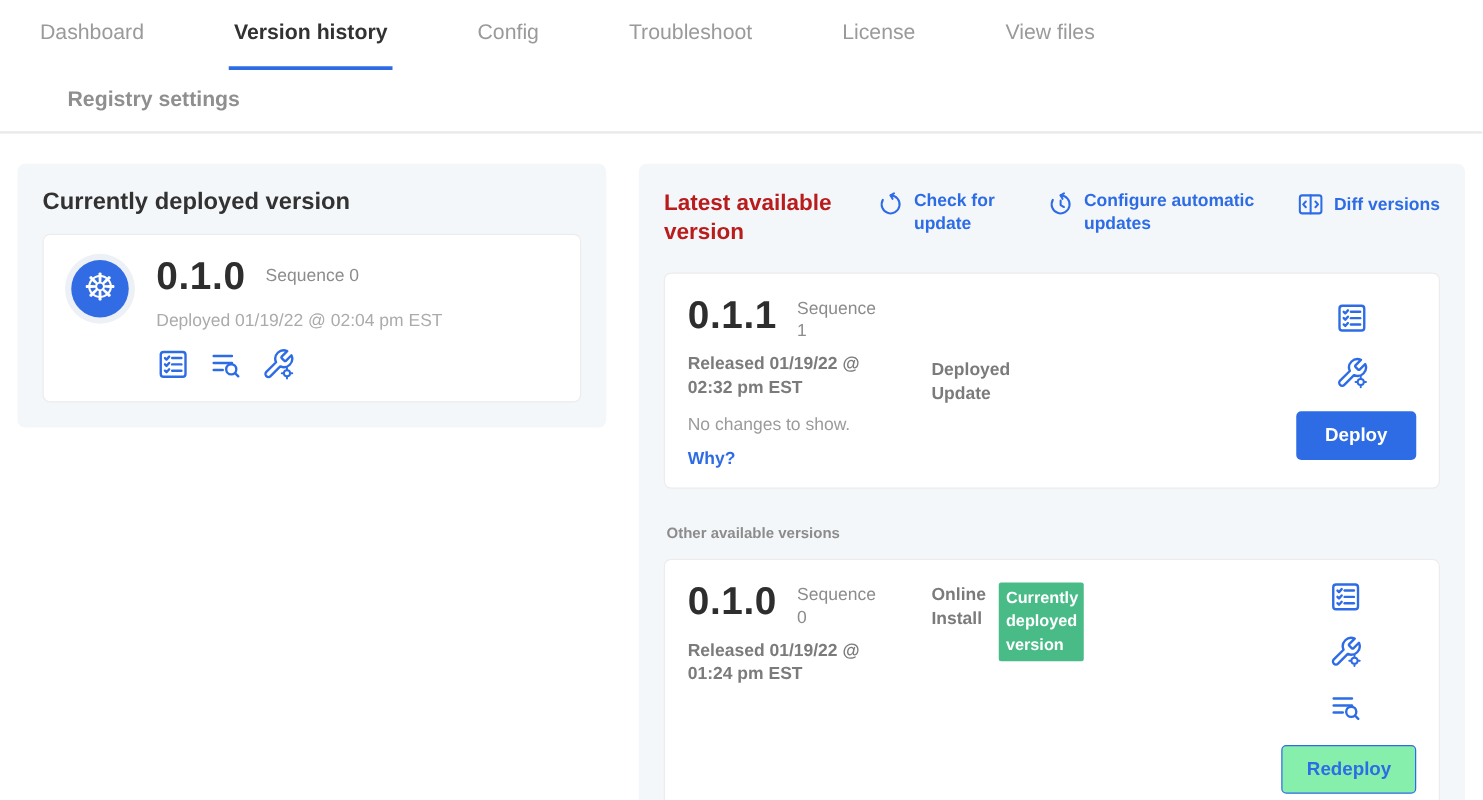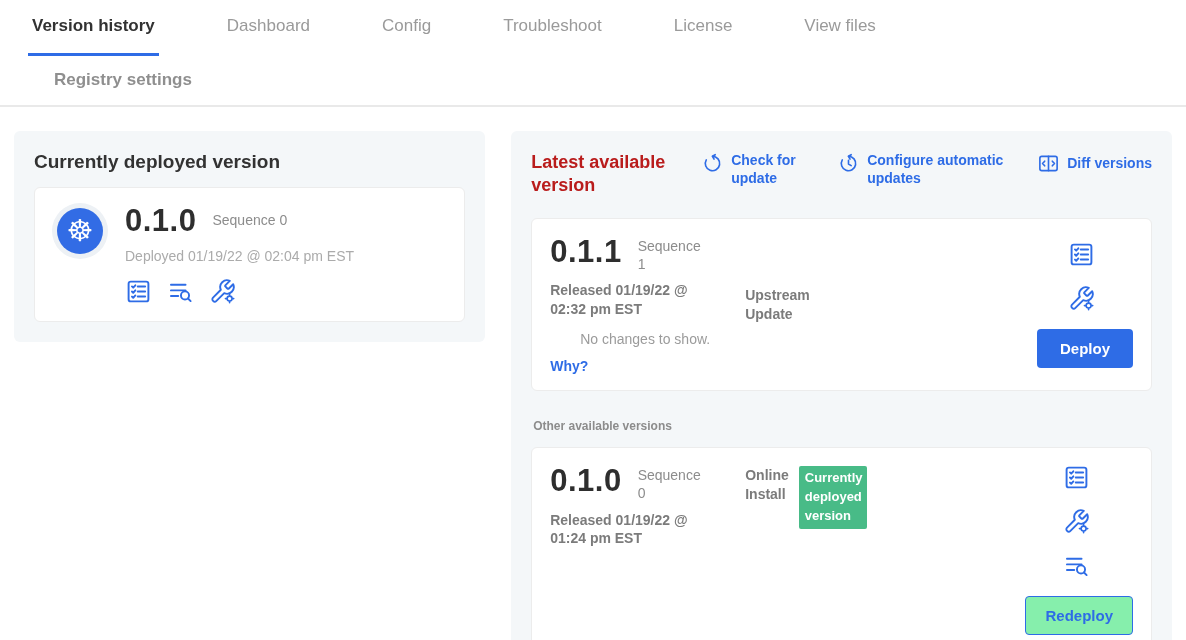--- a/index.html
+++ b/index.html
@@ -69,21 +69,21 @@
   .action-label{font-size:14px;font-weight:700;line-height:1.3;}
   .action-label.w1{width:76px;}
   .action-label.w2{width:140px;}
   .rp-action.diff{margin-left:auto;}
   .rp-action.diff .action-label{white-space:nowrap;padding-top:3px;}
   
   .latest-card{margin-top:22px;display:flex;align-items:flex-start;min-height:142px;}
   .other-card{margin-top:14px;display:flex;align-items:flex-start;min-height:96px;}
   .col-left{width:195px;flex:0 0 auto;}
   .released{font-size:14px;font-weight:700;color:#7b7b7b;line-height:1.35;margin-top:8px;width:155px;}
-  .no-changes{font-size:14px;color:#9b9b9b;margin-top:12px;margin-left:30px;}
+  .no-changes{font-size:14px;color:#9b9b9b;margin-top:12px;}
   .why{font-size:14px;font-weight:700;color:var(--accent-blue);margin-top:11px;cursor:pointer;}
   .col-mid{font-size:14px;font-weight:700;color:#7b7b7b;line-height:1.35;width:95px;flex:0 0 auto;}
   .col-mid.center{align-self:center;width:90px;}
   .col-mid.stack{display:flex;flex-direction:row;gap:10px;margin-top:2px;}
   .col-mid .source{width:60px;}
   .badge{
     background:var(--badge-green);color:#fff;
     font-size:13px;font-weight:700;line-height:1.45;
     padding:3px 6px;width:68px;border-radius:2px;
   }
@@ -141,22 +141,22 @@
   <symbol id="icon-diff" viewBox="0 0 24 24" fill="none" stroke="currentColor" stroke-width="1.7" stroke-linecap="round" stroke-linejoin="round">
     <rect x="3" y="4.5" width="18" height="15" rx="2"></rect>
     <line x1="12" y1="4.5" x2="12" y2="19.5"></line>
     <polyline points="8,9.6 5.8,12 8,14.4"></polyline>
     <polyline points="16,9.6 18.2,12 16,14.4"></polyline>
   </symbol>
 </svg>
 
 <header>
   <nav class="tab-row row1">
+    <div class="tab">Dashboard</div>
     <div class="tab active">Version history</div>
-    <div class="tab">Dashboard</div>
     <div class="tab">Config</div>
     <div class="tab">Troubleshoot</div>
     <div class="tab">License</div>
     <div class="tab">View files</div>
   </nav>
   <nav class="tab-row row2">
     <div class="tab">Registry settings</div>
   </nav>
 </header>
 
@@ -228,21 +228,21 @@
     <div class="card latest-card">
       <div class="col-left">
         <div class="version-row">
           <span class="version-big">0.1.1</span>
           <span class="seq seq-wrap">Sequence 1</span>
         </div>
         <div class="released">Released 01/19/22 @ 02:32 pm EST</div>
         <div class="no-changes">No changes to show.</div>
         <div class="why">Why?</div>
       </div>
-      <div class="col-mid center">Upstream Update</div>
+      <div class="col-mid center">Deployed Update</div>
       <div class="col-right">
         <span class="icon">
             <svg>
               <use href="#icon-checklist"></use>
             </svg>
           </span>
         <span class="icon">
             <svg>
               <use href="#icon-wrench"></use>
             </svg>

